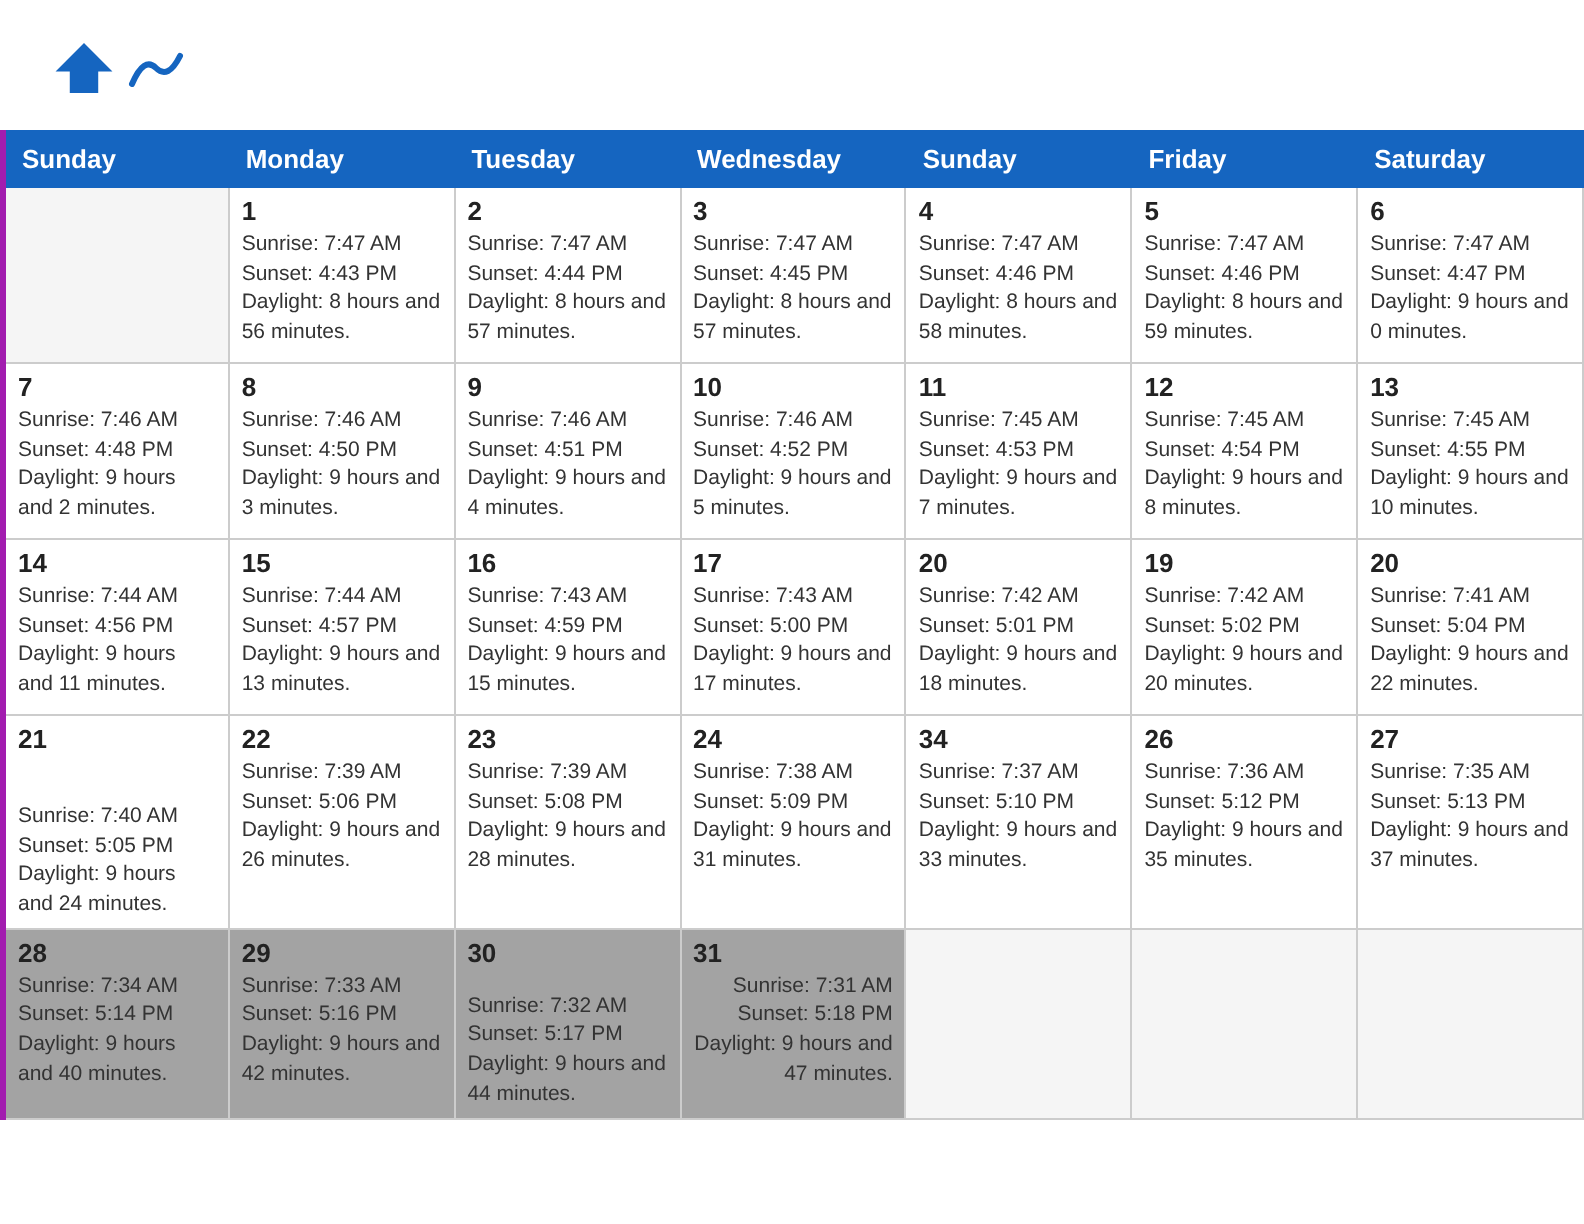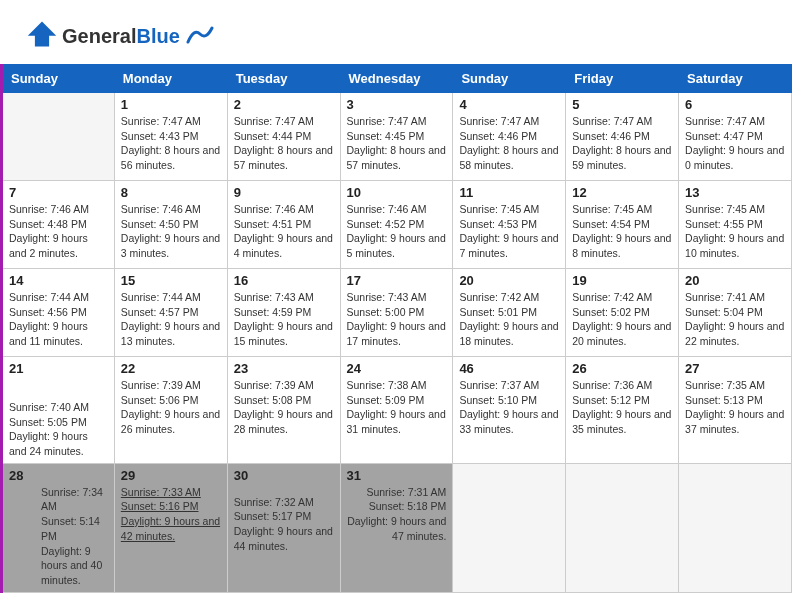--- a/index.html
+++ b/index.html
@@ -90,25 +90,20 @@
 </head>
 <body>
 
 <div class="header">
   <div class="logo">
     <div>
       <svg class="logo-icon" viewBox="0 0 36 36">
         <polygon points="18,4 34,20 26,20 26,32 10,32 10,20 2,20" fill="#1565c0"></polygon>
         <polygon points="18,2 36,22 28,22 28,34 8,34 8,22 0,22" fill="none" stroke="#1565c0" stroke-width="0"></polygon>
       </svg>
-    </div>
-    <div style="margin-left:4px;">
-      <div style="font-size:20px; font-weight:bold; color:#333; line-height:1.1;">
-        <span>General</span><span style="color:#1565c0;">Blue</span>
-      </div>
     </div>
     <div style="margin-left:6px; margin-top:2px;">
       <svg width="28" height="22" viewBox="0 0 28 22">
         <path d="M2,18 Q8,4 14,10 Q20,16 26,4" stroke="#1565c0" stroke-width="3" fill="none" stroke-linecap="round"></path>
       </svg>
     </div>
   </div>
   <div class="title-block">
     <div class="title-month"></div>
     <div class="title-location"></div>
@@ -274,48 +269,48 @@
 Sunset: 5:08 PM
 Daylight: 9 hours and 28 minutes.</div>
         </td>
         <td>
           <div class="day-number">24</div>
           <div class="day-detail" style="white-space: pre-line;">Sunrise: 7:38 AM
 Sunset: 5:09 PM
 Daylight: 9 hours and 31 minutes.</div>
         </td>
         <td>
-          <div class="day-number">46</div>
+          <div class="day-number">34</div>
           <div class="day-detail" style="white-space: pre-line;">Sunrise: 7:37 AM
 Sunset: 5:10 PM
 Daylight: 9 hours and 33 minutes.</div>
         </td>
         <td>
           <div class="day-number">26</div>
           <div class="day-detail" style="white-space: pre-line;">Sunrise: 7:36 AM
 Sunset: 5:12 PM
 Daylight: 9 hours and 35 minutes.</div>
         </td>
         <td>
           <div class="day-number">27</div>
           <div class="day-detail" style="white-space: pre-line;">Sunrise: 7:35 AM
 Sunset: 5:13 PM
 Daylight: 9 hours and 37 minutes.</div>
         </td>
       </tr>
       <tr class="week-row last-row">
         <td>
           <div class="day-number">28</div>
-          <div class="day-detail" style="white-space: pre-line; margin-left: 32px;">Sunrise: 7:34 AM
+          <div class="day-detail" style="white-space: pre-line;">Sunrise: 7:34 AM
 Sunset: 5:14 PM
 Daylight: 9 hours and 40 minutes.</div>
         </td>
         <td>
           <div class="day-number">29</div>
-          <div class="day-detail" style="white-space: pre-line; text-decoration: underline;">Sunrise: 7:33 AM
+          <div class="day-detail" style="white-space: pre-line;">Sunrise: 7:33 AM
 Sunset: 5:16 PM
 Daylight: 9 hours and 42 minutes.</div>
         </td>
         <td>
           <div class="day-number">30</div>
           <div class="day-detail" style="white-space: pre-line; margin-top: 12px;">Sunrise: 7:32 AM
 Sunset: 5:17 PM
 Daylight: 9 hours and 44 minutes.</div>
         </td>
         <td>

